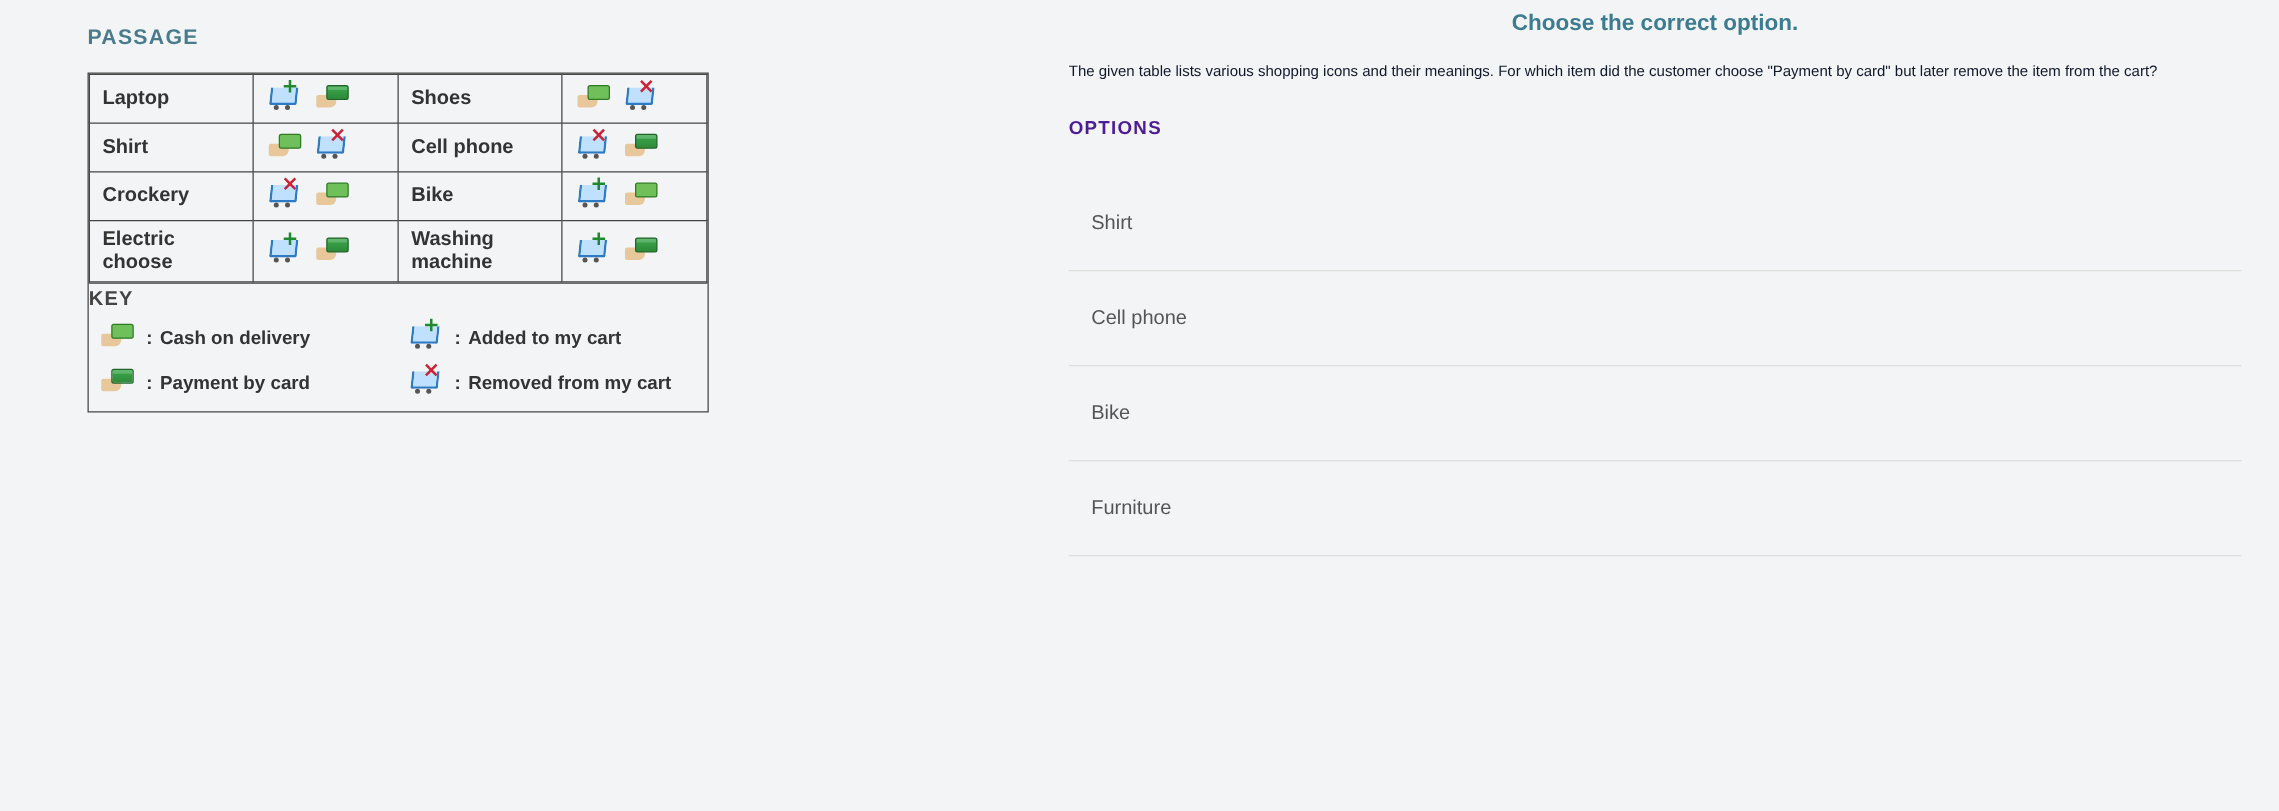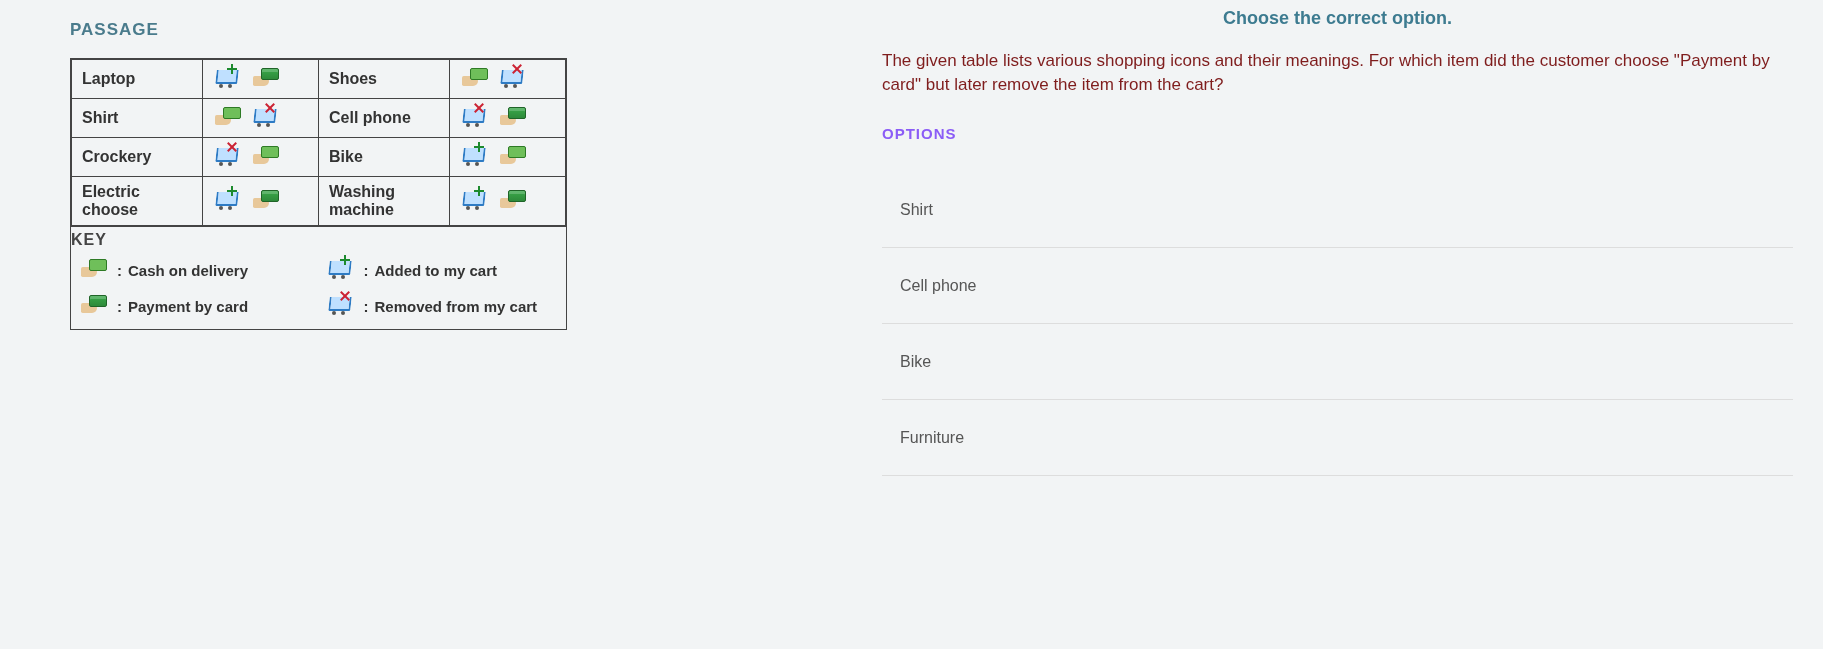--- a/index.html
+++ b/index.html
@@ -1,22 +1,22 @@
 <!DOCTYPE html>
 <html><head>
 <meta charset="utf-8">
 <style>
   html,body{margin:0;padding:0;font-family:"Segoe UI",Arial,sans-serif;background:#f2f4f5;color:#444;}
-  .page{width:1823px;height:649px;position:relative;display:flex;box-sizing:border-box;gap:27px;}
+  .page{width:1823px;height:649px;position:relative;display:flex;box-sizing:border-box;}
   .left{width:835px;padding:20px 0 0 70px;box-sizing:border-box;}
   .right{flex:1;padding:8px 30px 0 20px;box-sizing:border-box;}
   .passage-title{font-size:17px;font-weight:600;color:#4a7b8c;letter-spacing:1px;margin-bottom:18px;}
   .chooser{font-size:18px;font-weight:600;color:#3d7b90;margin-bottom:20px;text-align:center;}
-  .qtext{font-size:17px;color:#7f1d1d;line-height:1.4;margin-bottom:28px;}
-  .opt-head{font-size:15px;font-weight:600;color:#8b5cf6;letter-spacing:1px;margin-bottom:30px;}
+  .qtext{font-size:12px;color:#0f172a;line-height:1.4;margin-bottom:28px;}
+  .opt-head{font-size:15px;font-weight:600;color:#4c1d95;letter-spacing:1px;margin-bottom:30px;}
   .opt{background:#fff0;border-top:1px solid rgba(0,0,0,0);border-bottom:1px solid #ddd;padding:28px 0 28px 18px;font-size:16px;color:#555;cursor:pointer;}
   
   .box{border:1px solid #444;display:inline-block;}
   table.items{border-collapse:collapse;}
   table.items td{border:1px solid #444;padding:6px 10px;font-size:16px;font-weight:600;color:#333;vertical-align:middle;}
   td.namecell{width:110px;}
   td.iconcell{width:95px;white-space:nowrap;}
   .keyhdr{text-align:left;font-weight:700;letter-spacing:1px;border-top:1px solid #444;padding:4px 0 2px 0;}
   .keygrid{display:grid;grid-template-columns:1fr 1fr;padding:6px 8px 10px 8px;row-gap:10px;column-gap:14px;}
   .keyitem{display:flex;align-items:center;font-size:15px;font-weight:600;color:#333;}

